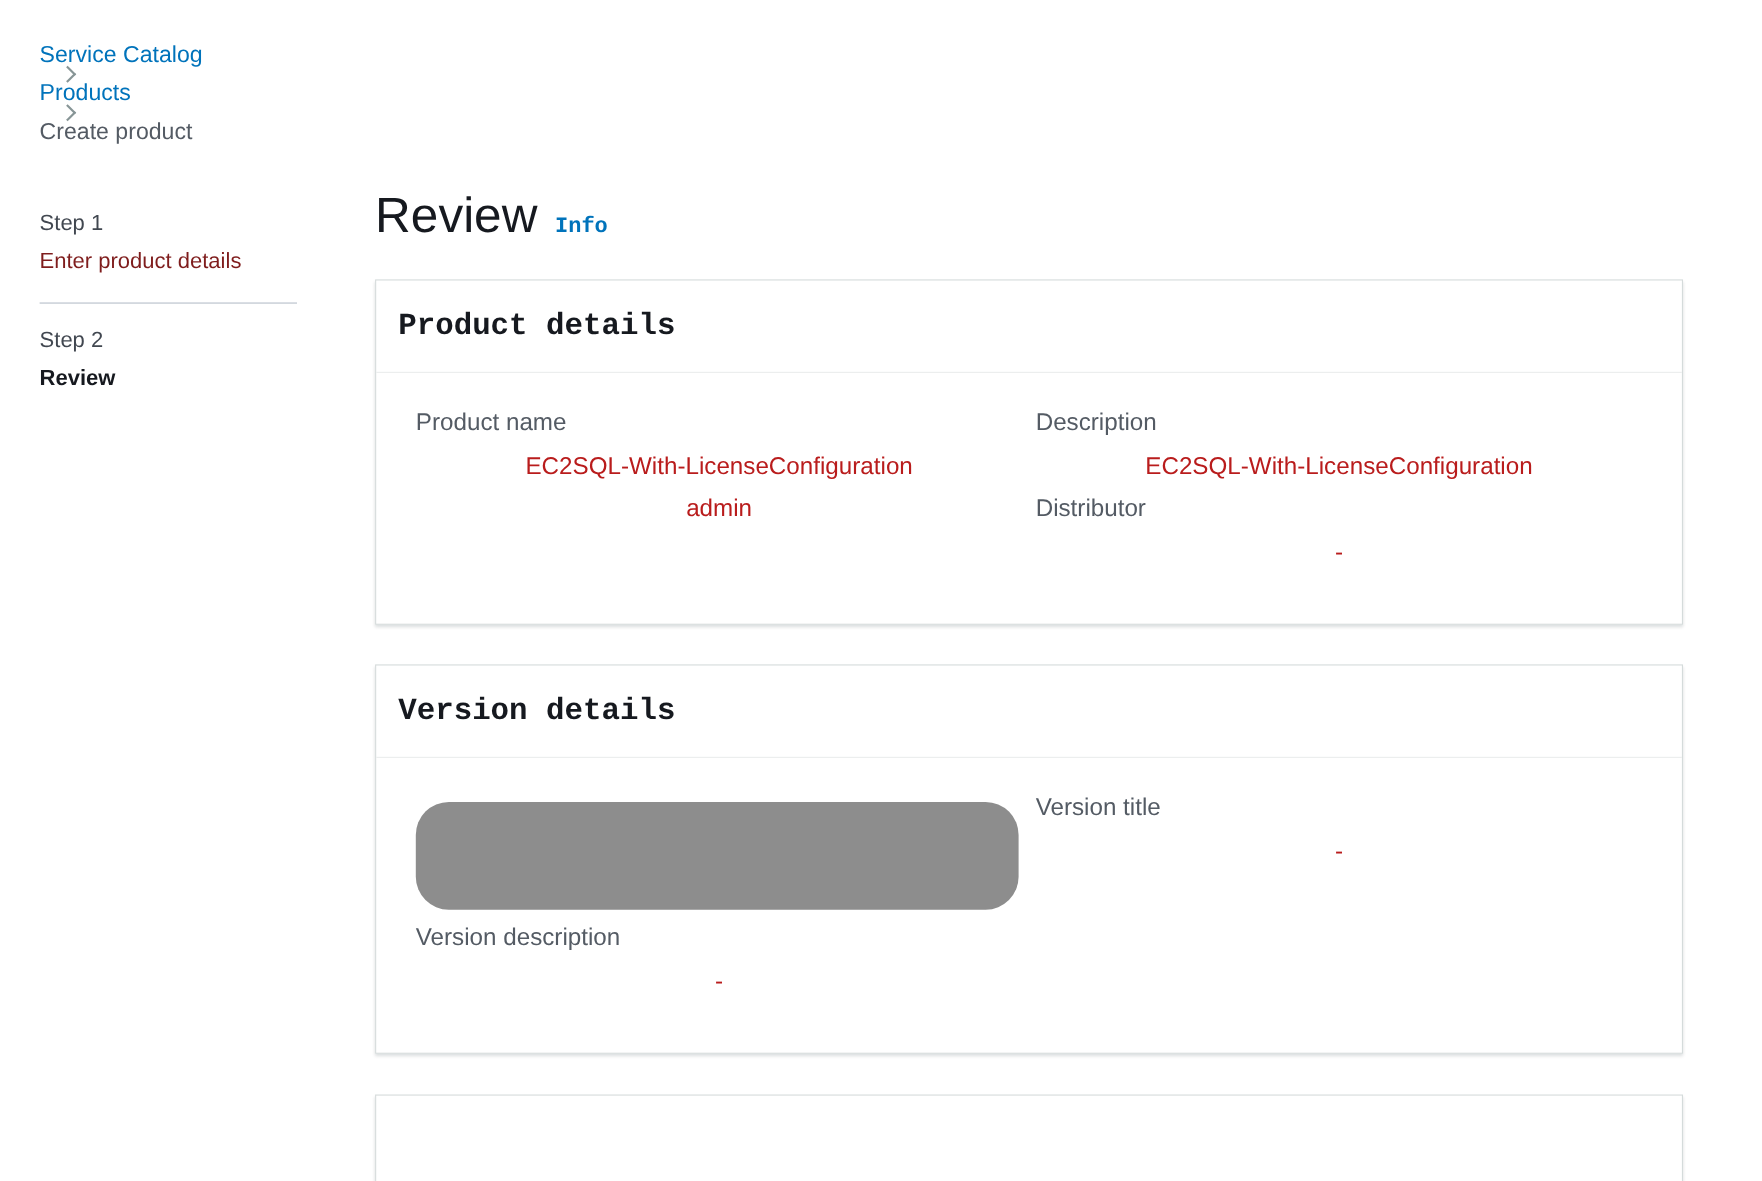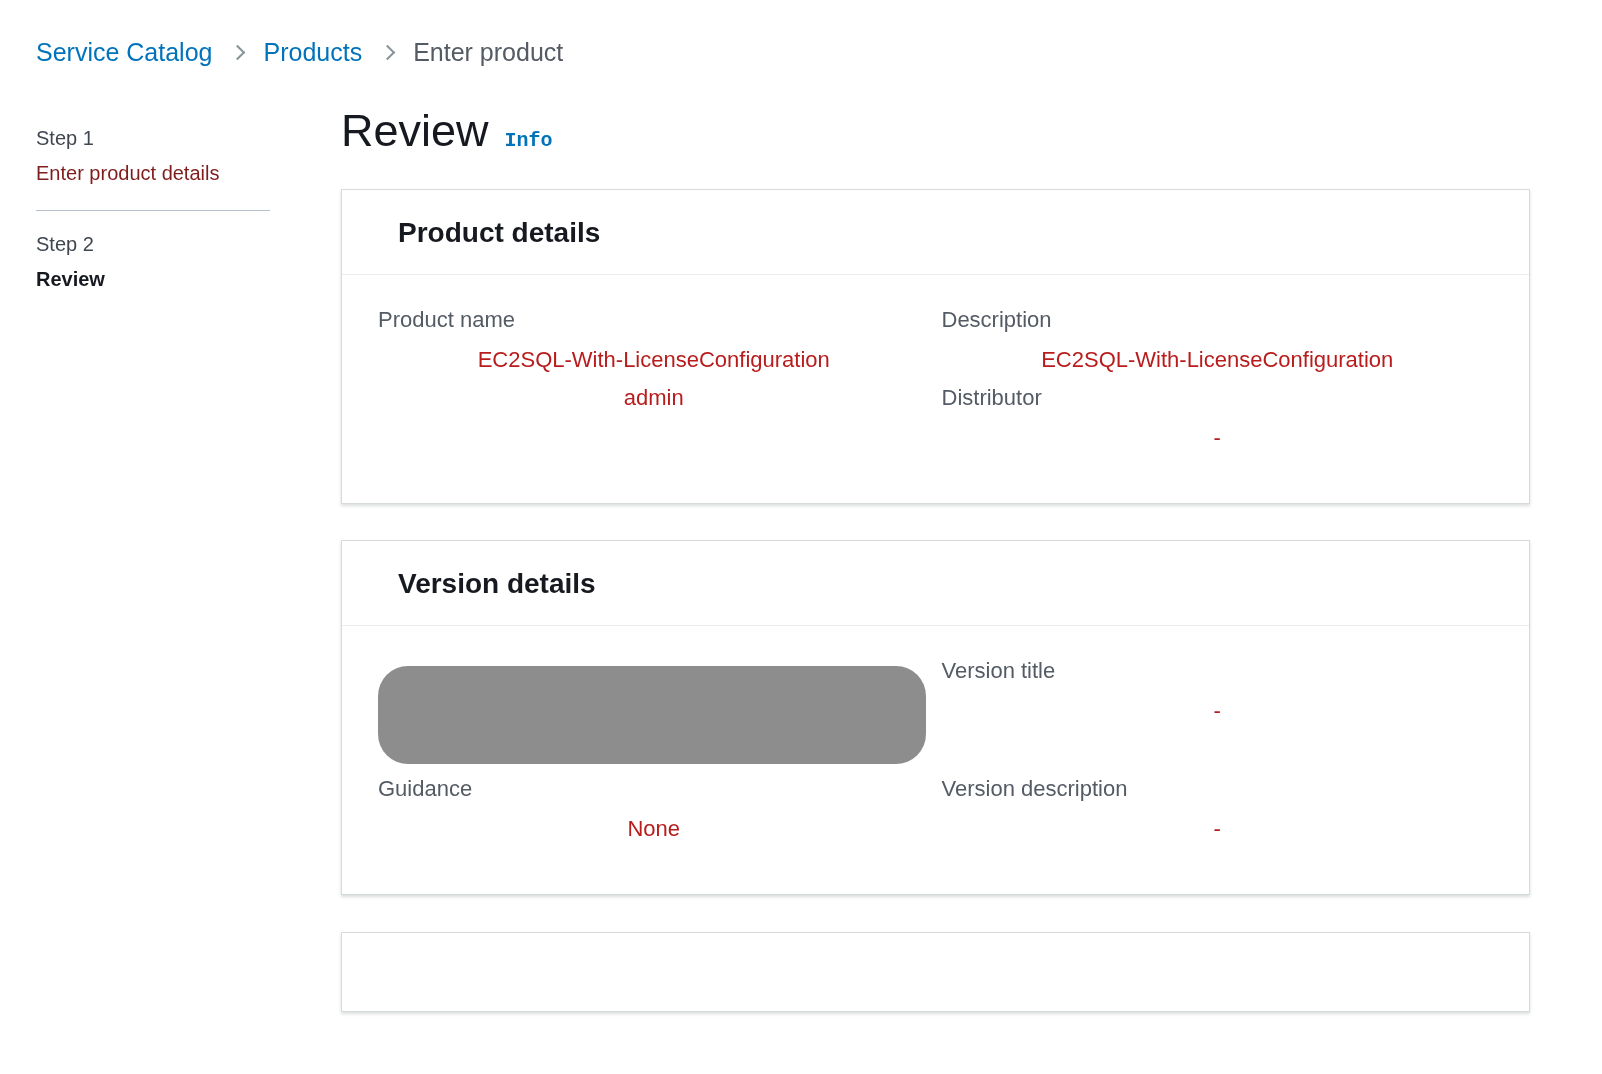--- a/index.html
+++ b/index.html
@@ -8,23 +8,23 @@
     height: 1074px;
     overflow: hidden;
     background: #ffffff;
     font-family: "Liberation Sans", sans-serif;
     color: #16191f;
   }
 
   
   .breadcrumb {
     display: flex;
-    align-items: center;
     padding: 38px 36px 20px 36px;
-    font-size: 25px;
+    font-size: 21px;
+    flex-direction: column;
   }
   .breadcrumb a {
     color: #0073bb;
     text-decoration: none;
     cursor: pointer;
   }
   .breadcrumb .crumb-current { color: #545b64; }
   .crumb-sep {
     display: inline-block;
     width: 11px;
@@ -92,22 +92,23 @@
   }
 
   
   .card {
     background: #ffffff;
     border: 1px solid #d5dbdb;
     box-shadow: 0 2px 3px rgba(0, 28, 36, 0.15);
     margin-bottom: 36px;
   }
   .card-header {
-    padding: 27px 36px 25px 56px;
+    padding: 27px 36px 25px 20px;
     border-bottom: 1px solid #eaeded;
+    font-family: Liberation Mono, monospace;
   }
   .card-title {
     font-size: 28px;
     font-weight: bold;
     color: #16191f;
   }
   .card-body {
     padding: 32px 36px 52px 36px;
     display: grid;
     grid-template-columns: 1fr 1fr;
@@ -140,21 +141,21 @@
   }
 </style>
 </head>
 <body>
 
 <nav class="breadcrumb">
   <a>Service Catalog</a>
   <span class="crumb-sep"></span>
   <a>Products</a>
   <span class="crumb-sep"></span>
-  <span class="crumb-current">Enter product</span>
+  <span class="crumb-current">Create product</span>
 </nav>
 
 <div class="layout">
 
   <aside class="steps-nav">
     <div class="step">
       <div class="step-number">Step 1</div>
       <a class="step-link">Enter product details</a>
     </div>
     <hr class="steps-divider">
@@ -200,24 +201,20 @@
       </div>
       <div class="card-body">
         <div class="field">
           <div class="redacted-block"></div>
         </div>
         <div class="field">
           <div class="field-label">Version title</div>
           <div class="field-value">-</div>
         </div>
         <div class="field">
-          <div class="field-label">Guidance</div>
-          <div class="field-value">None</div>
-        </div>
-        <div class="field">
           <div class="field-label">Version description</div>
           <div class="field-value">-</div>
         </div>
       </div>
     </section>
 
     <section class="card card-partial"></section>
 
   </main>
 </div>

